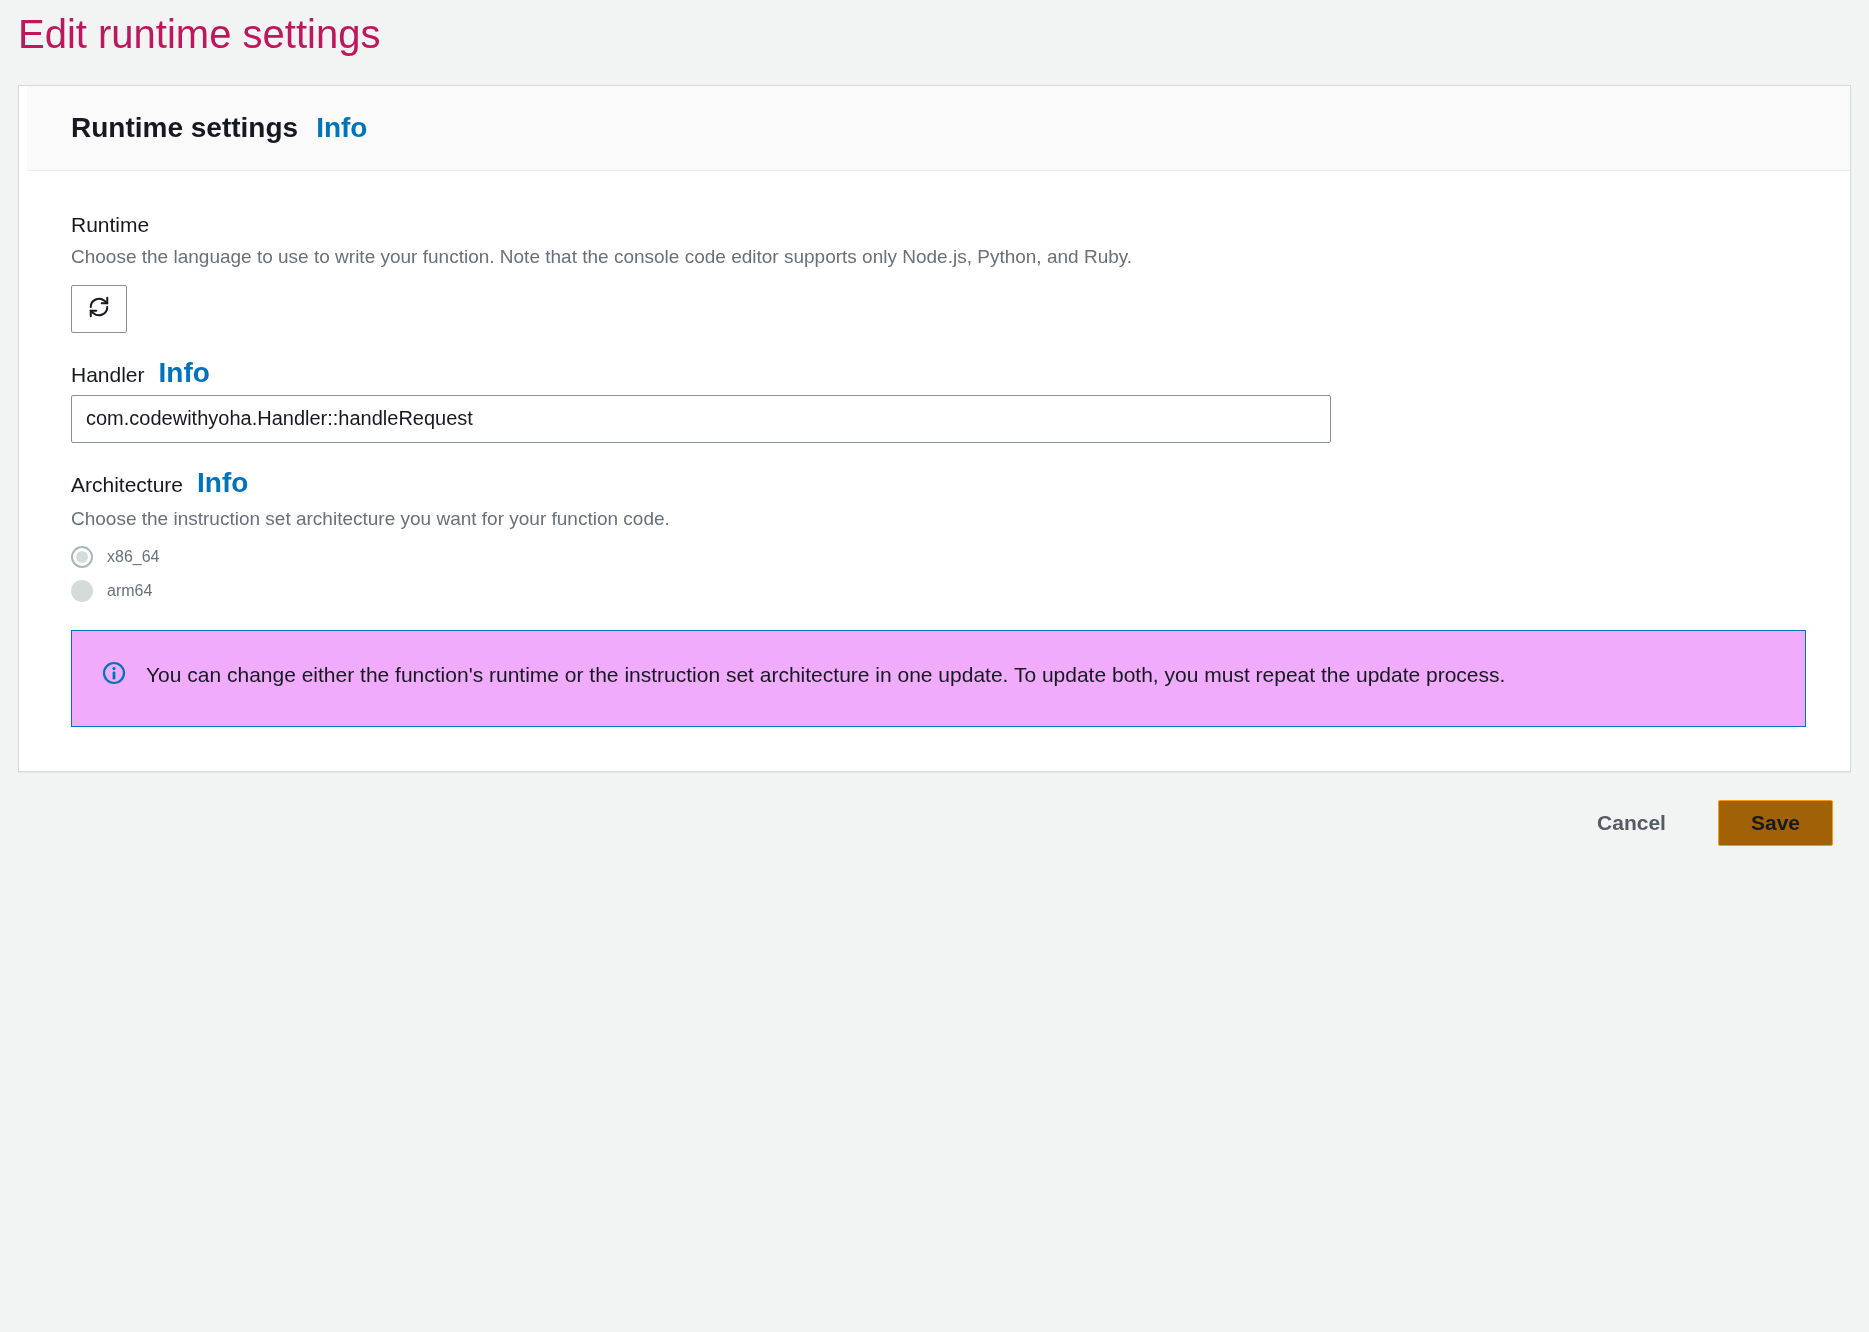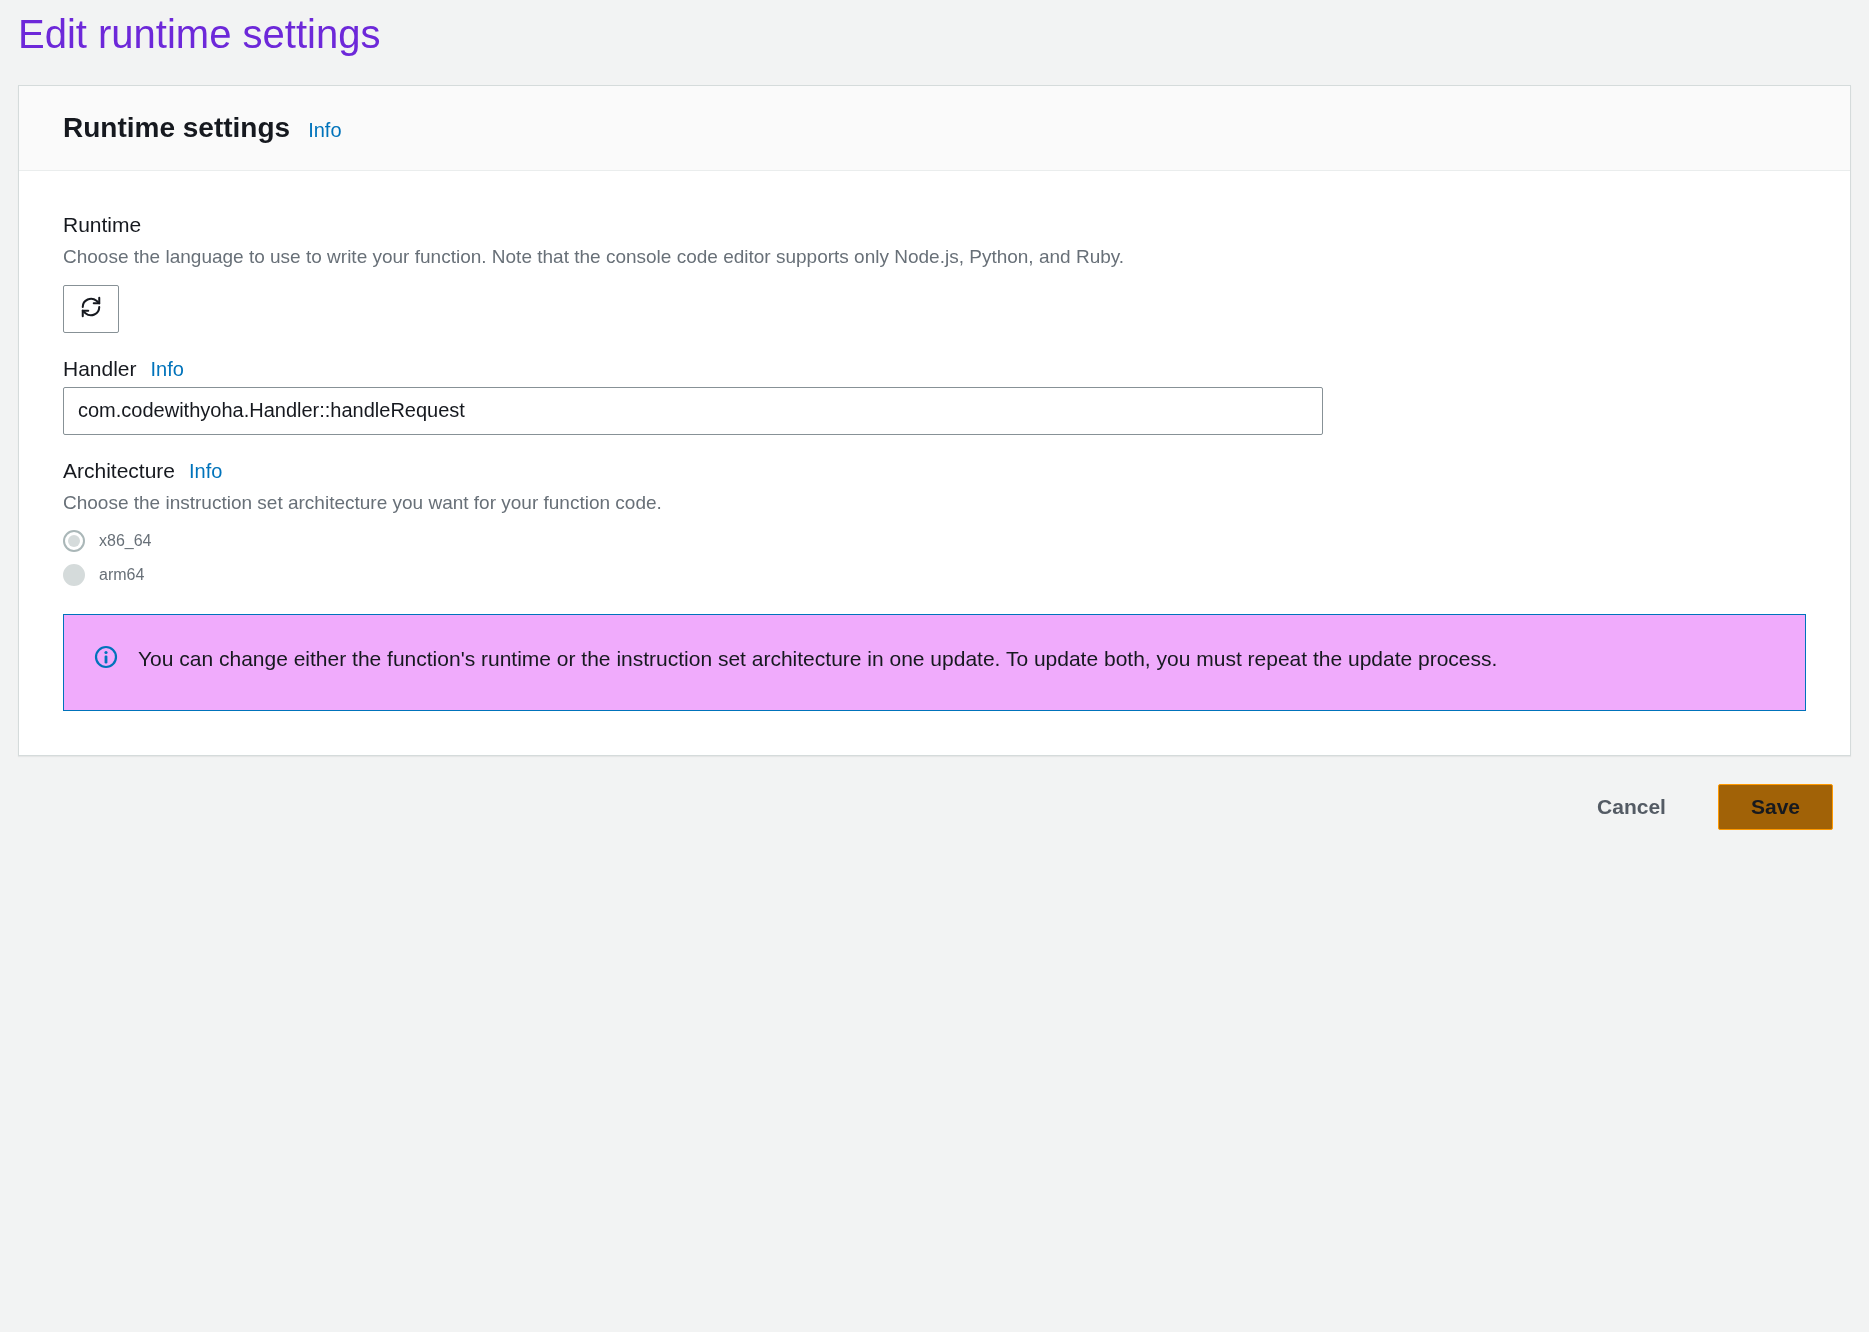--- a/index.html
+++ b/index.html
@@ -9,44 +9,45 @@
     color: #16191f;
     width: 1869px;
   }
   .page {
     padding: 0 18px 40px 18px;
   }
   h1.page-title {
     font-size: 40px;
     font-weight: 400;
     padding: 12px 0 28px 0;
-    color: #6d28d9;
+    color: #be185d;
   }
   .panel {
     background: #ffffff;
     border: 1px solid #d5dbdb;
     box-shadow: 0 1px 1px rgba(0,0,0,0.05);
+    padding-left: 8px;
   }
   .panel-header {
     display: flex;
     align-items: baseline;
     gap: 18px;
     padding: 26px 44px 26px 44px;
     border-bottom: 1px solid #eaeded;
     background: #fafafa;
   }
   .panel-header h2 {
     font-size: 28px;
     font-weight: 700;
     color: #16191f;
   }
   .info-link {
     color: #0073bb;
-    font-size: 20px;
-    font-weight: 400;
+    font-size: 28px;
+    font-weight: 700;
     text-decoration: none;
     cursor: pointer;
   }
   .panel-body {
     padding: 32px 44px 44px 44px;
   }
   .field-block { margin-bottom: 24px; }
   .field-label-row {
     display: flex;
     align-items: baseline;

